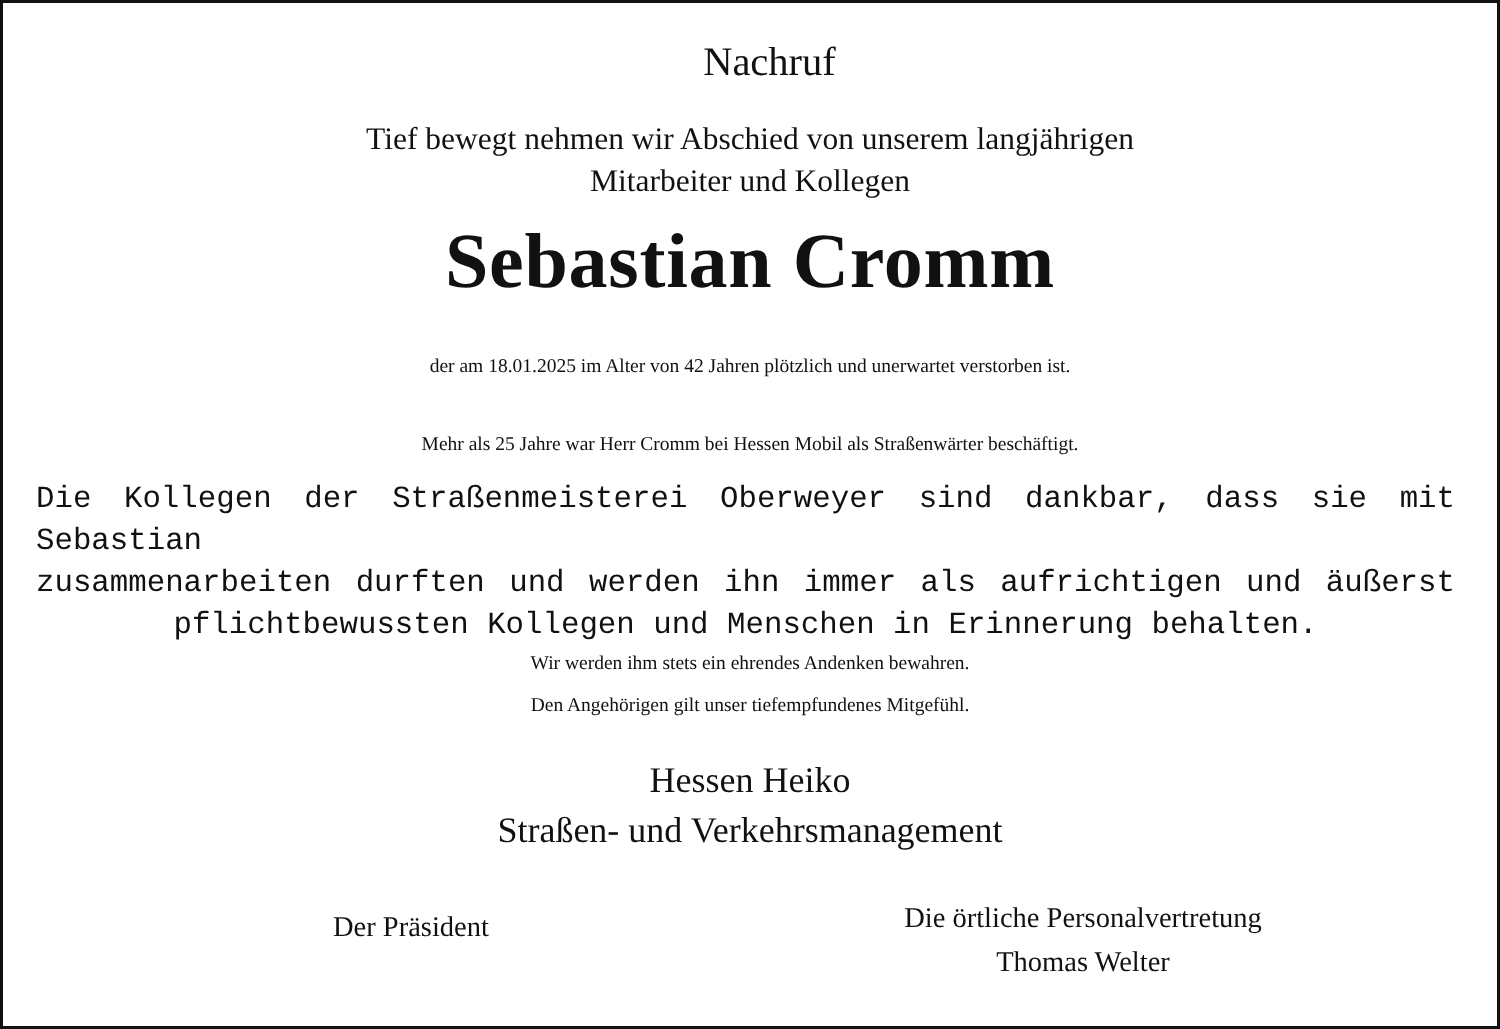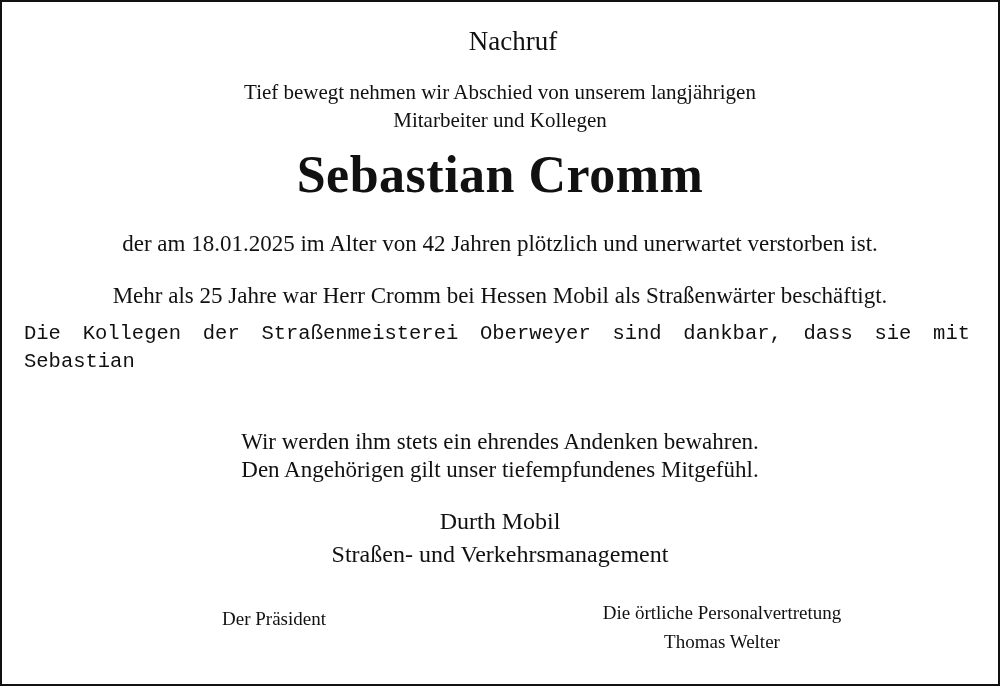--- a/index.html
+++ b/index.html
@@ -43,21 +43,21 @@
     .intro-1 { top: 77px; }
     .intro-2 { top: 105px; }
     .name {
       top: 138px;
       font-size: 52px;
       line-height: 70px;
       font-weight: bold;
       letter-spacing: 0.5px;
     }
     .body-text {
-      font-size: 23px;
+      font-size: 13px;
       line-height: 26px;
     }
     .p1 { top: 229px; }
     .p2 { top: 281px; }
     .p3 {
       position: absolute;
       left: 22px;
       width: 946px;
       top: 318px;
       font-size: 20.5px;
@@ -116,26 +116,28 @@
   <div class="line intro intro-2">Mitarbeiter und Kollegen</div>
 
   <div class="line name">Sebastian Cromm</div>
 
   <div class="line body-text p1">der am 18.01.2025 im Alter von 42 Jahren plötzlich und unerwartet verstorben ist.</div>
 
   <div class="line body-text p2">Mehr als 25 Jahre war Herr Cromm bei Hessen Mobil als Straßenwärter beschäftigt.</div>
 
   <div class="p3">
     <span class="l">Die Kollegen der Straßenmeisterei Oberweyer sind dankbar, dass sie mit Sebastian</span>
+    <span class="l">zusammenarbeiten durften und werden ihn immer als aufrichtigen und äußerst</span>
+    <span class="l last">pflichtbewussten Kollegen und Menschen in Erinnerung behalten.</span>
   </div>
 
   <div class="line body-text p4-1">Wir werden ihm stets ein ehrendes Andenken bewahren.</div>
   <div class="line body-text p4-2">Den Angehörigen gilt unser tiefempfundenes Mitgefühl.</div>
 
-  <div class="line org org-1">Durth Mobil</div>
+  <div class="line org org-1">Hessen Heiko</div>
   <div class="line org org-2">Straßen- und Verkehrsmanagement</div>
 
   <div class="sig sig-left">
     <span>Der Präsident</span>
   </div>
 
   <div class="sig sig-right">
     <span>Die örtliche Personalvertretung</span>
     <span>Thomas Welter</span>
   </div>

